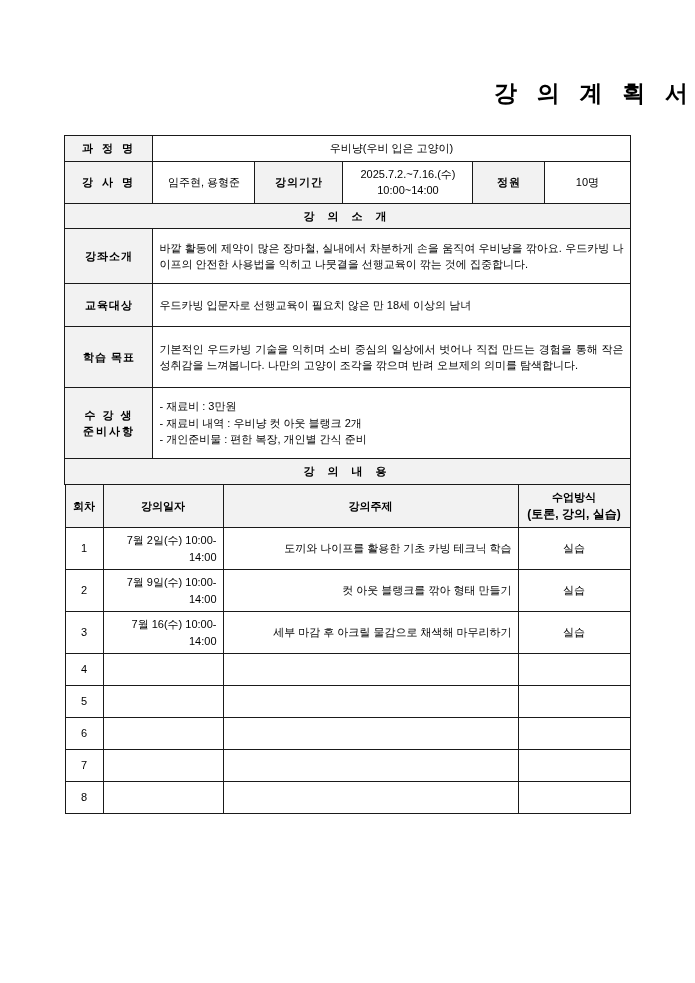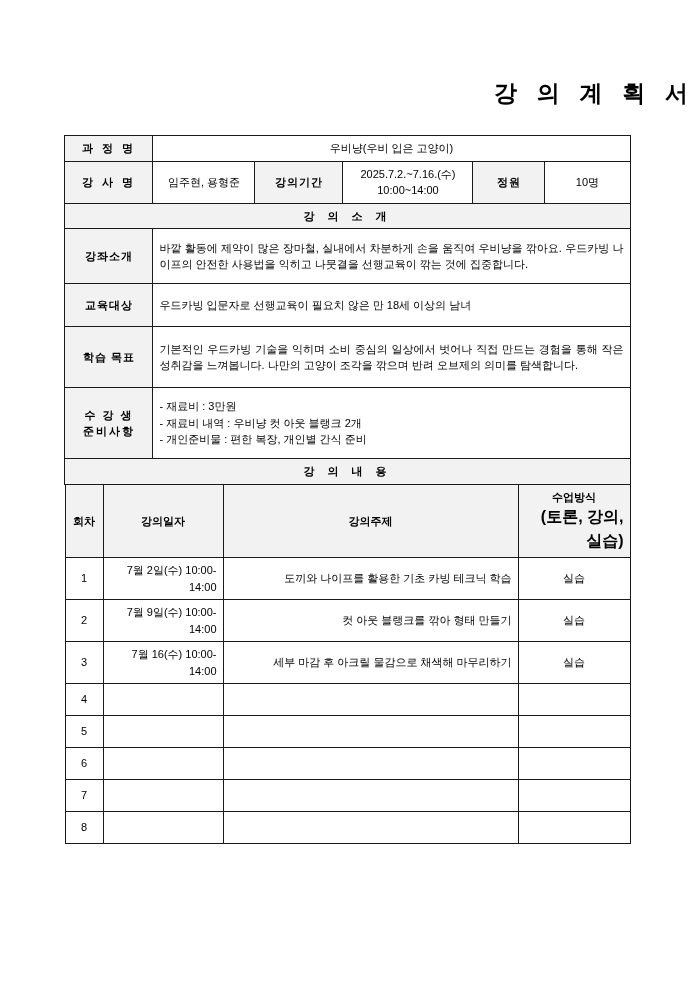--- a/index.html
+++ b/index.html
@@ -84,25 +84,24 @@
     text-align: center;
     font-size: 10.5px;
   }
   .hdr-ctr {
     text-align: center;
     font-weight: bold;
     background: #f2f2f2;
     font-size: 11.5px;
   }
   .hdr-sub {
-    font-size: 16px;
+    font-size: 12px;
     font-weight: bold;
     display: block;
     letter-spacing: 0;
-    text-align: right;
   }
   .row-h {
     height: 23px;
   }
   .empty-row td {
     height: 23px;
   }
   .date-cell {
     text-align: right;
     font-size: 10px;

